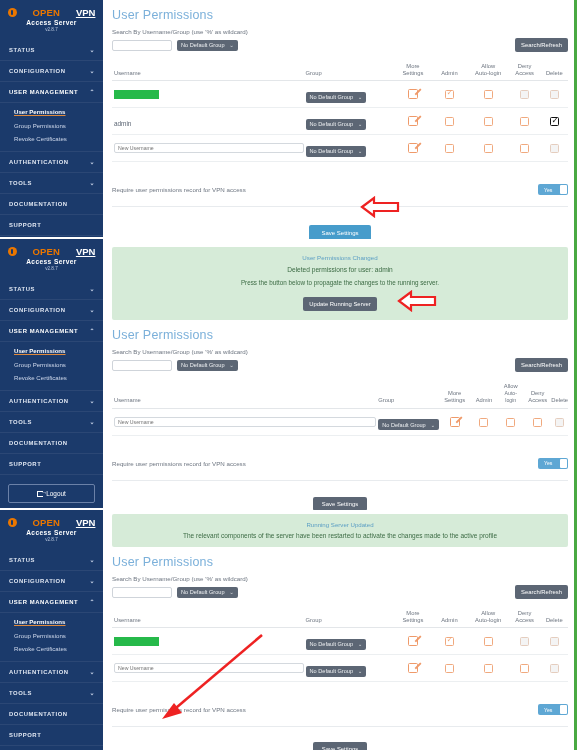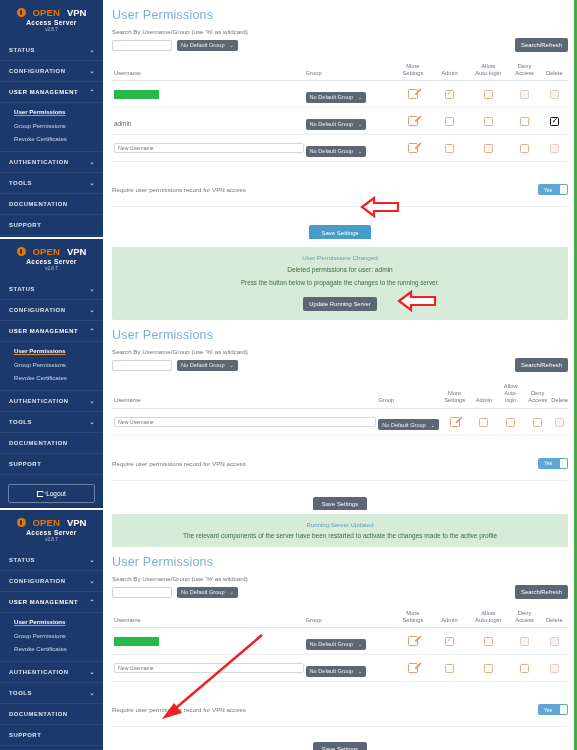--- a/index.html
+++ b/index.html
@@ -13,31 +13,31 @@
   .page { position: relative; width: 577px; height: 750px; background:#fff; }
 
   
   .sidebar {
     position: absolute; left: 0; width: 103px;
     background: #1b3a6b; color: #fff;
     border-bottom: 2px solid #fff;
     overflow: hidden;
   }
   .sb-logo { padding: 7px 0 6px 0; text-align: center; }
-  .sb-logo-row { display: flex; align-items: center; justify-content: center; gap: 7px; }
+  .sb-logo-row { display: flex; align-items: center; justify-content: center; gap: 16px; }
   .sb-mark {
     width: 9px; height: 9px; border-radius: 50%;
     background: #ea7600; position: relative; display:inline-block;
   }
   .sb-mark::after {
     content: ""; position: absolute; left: 3.5px; top: 1.5px;
     width: 2px; height: 5px; background: #1b3a6b; border-radius: 1px;
   }
   .sb-open { color: #ea7600; font-size: 9.5px; font-weight: bold; letter-spacing: .1px; }
-  .sb-vpn { color: #ffffff; font-size: 9.5px; font-weight: bold; }
+  .sb-vpn { color: #ffffff; font-size: 9.5px; font-weight: bold; text-decoration: underline; }
   .sb-sub { color: #ffffff; font-size: 6.6px; font-weight: bold; letter-spacing: .4px; margin-top: 1px; }
   .sb-ver { color: #b9c6dd; font-size: 4.6px; margin-top: 1px; }
 
   .sb-nav { margin-top: 2px; }
   .sb-item {
     display: flex; align-items: center; justify-content: space-between;
     padding: 7px 8px 7px 9px;
     font-size: 5.9px; letter-spacing: .55px; font-weight: bold;
     color: #dfe6f2; cursor: pointer;
     border-bottom: 1px solid rgba(255,255,255,.07);

